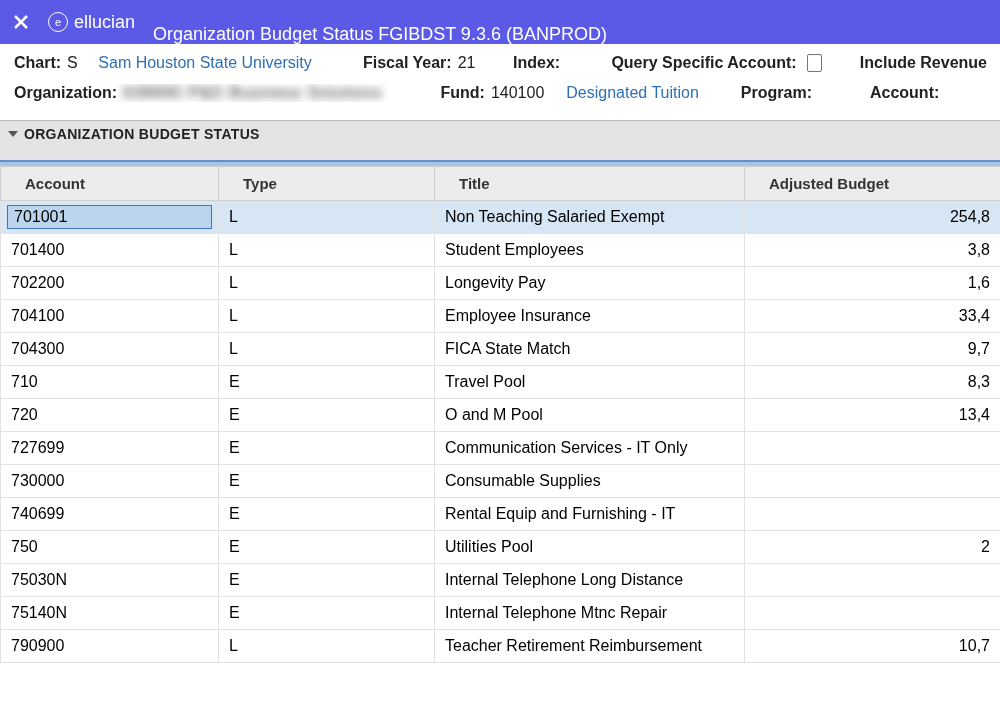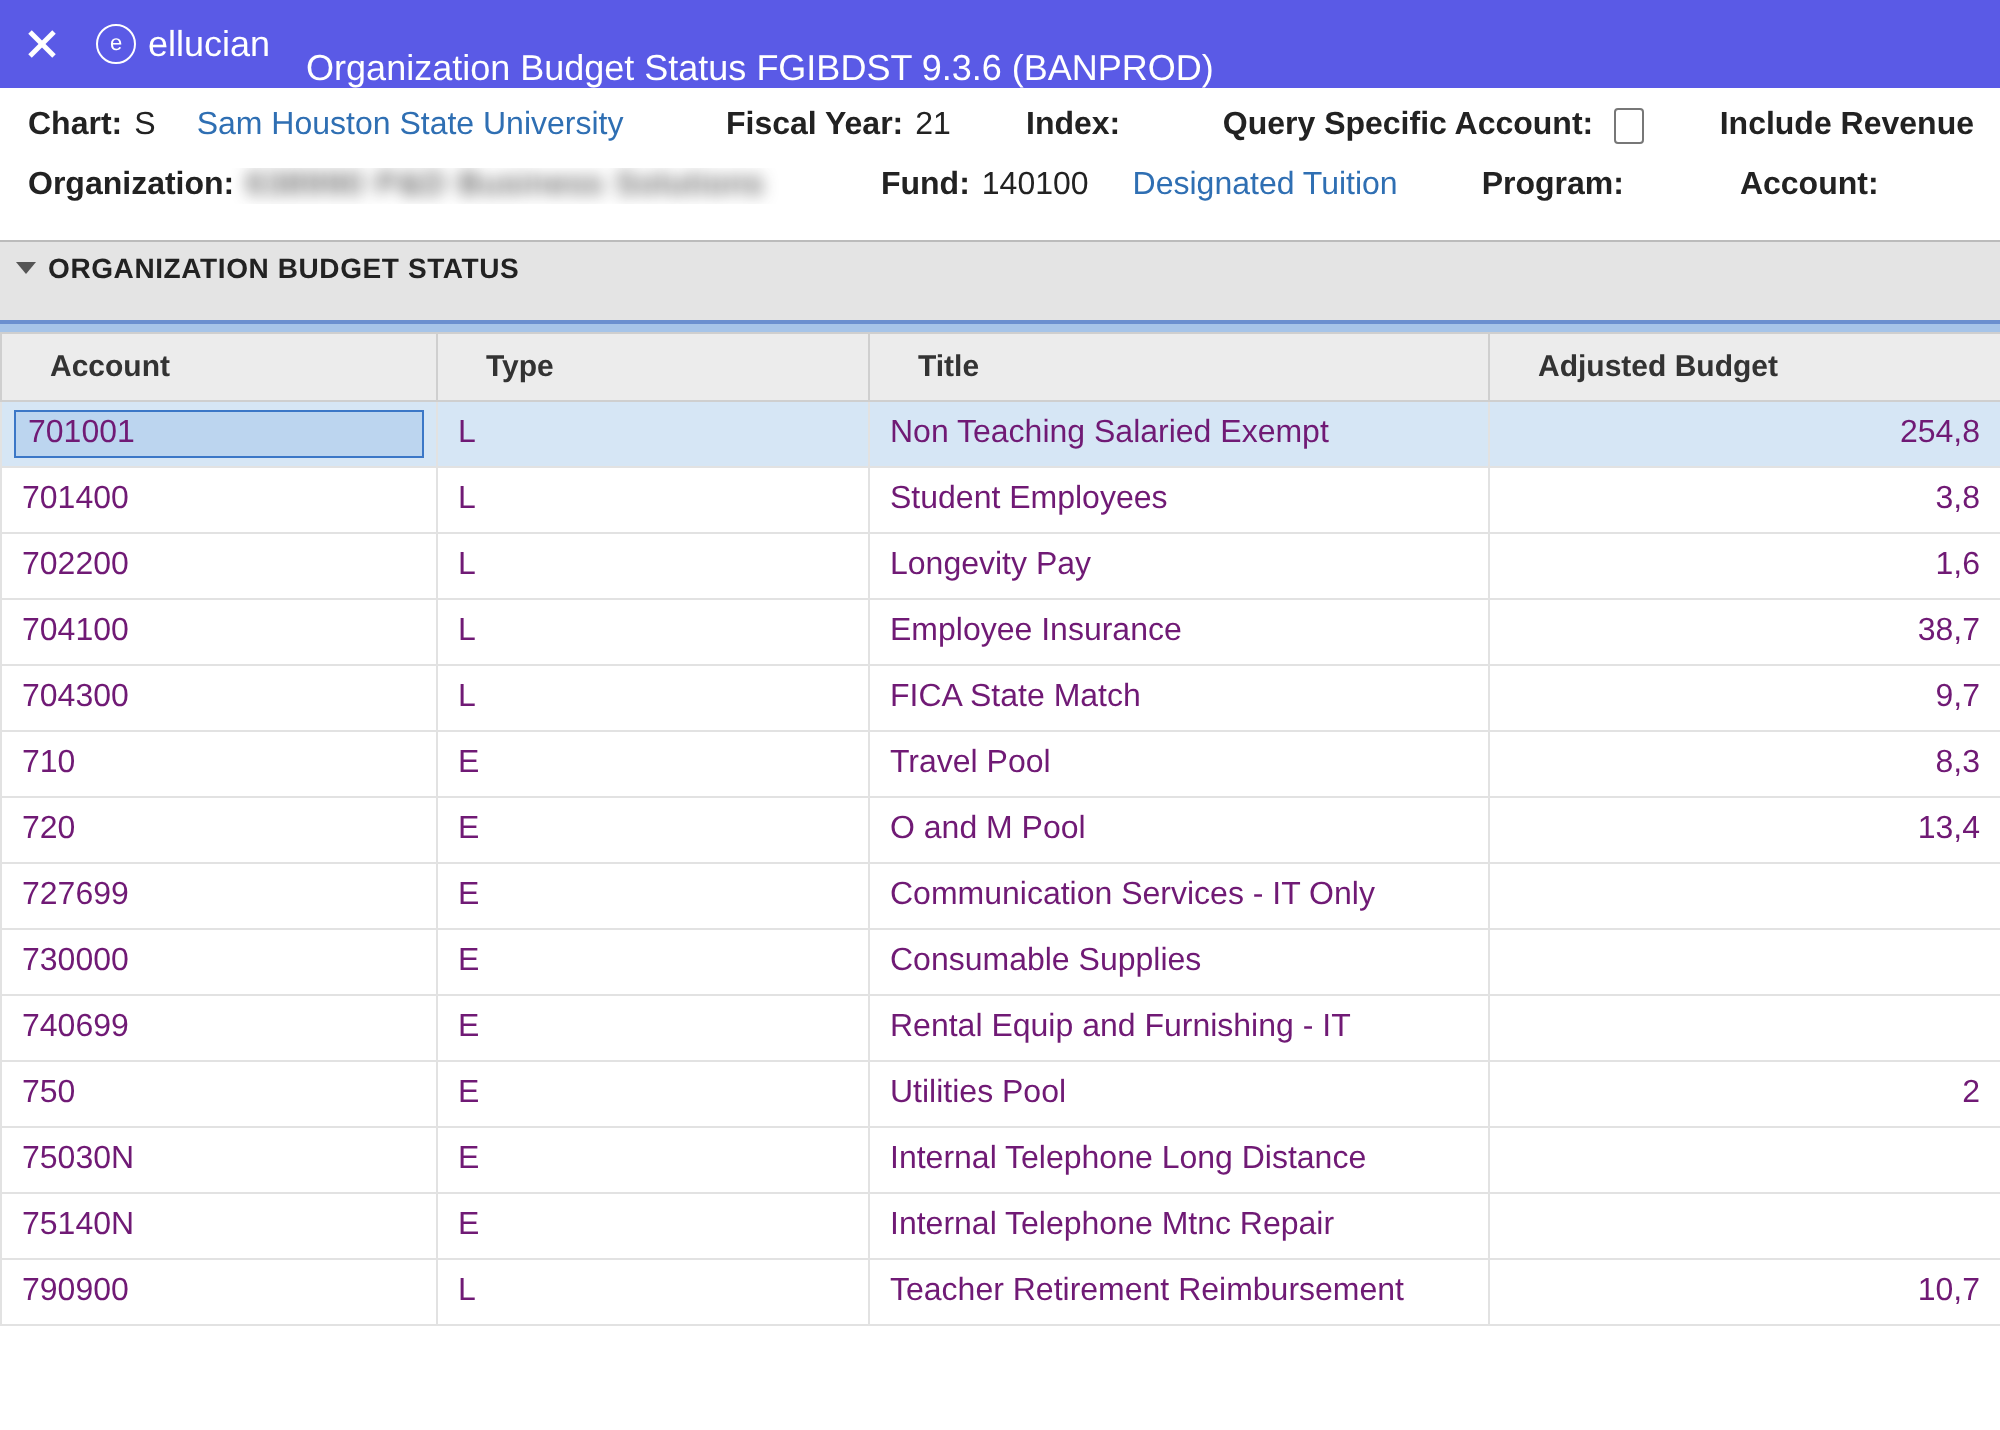--- a/index.html
+++ b/index.html
@@ -121,21 +121,21 @@
     text-align: left;
     padding: 8px 24px;
     border: 1px solid #cfcfcf;
     font-weight: 700;
     color: #333;
     font-size: 15px;
   }
   table.grid td {
     padding: 7px 10px;
     border: 1px solid #e2e2e2;
-    color: #701a75;
+    color: #000000;
     overflow: hidden;
     white-space: nowrap;
     text-overflow: clip;
     margin-left: 37px;
   }
   .col-account { width: 218px; }
   .col-type    { width: 216px; }
   .col-title   { width: 310px; }
   .col-budget  { width: 256px; text-align:left; }
   td.num { text-align: right; }
@@ -244,21 +244,21 @@
       <tr>
         <td class="cell-account">702200</td>
         <td>L</td>
         <td>Longevity Pay</td>
         <td class="num">1,6</td>
       </tr>
       <tr>
         <td class="cell-account">704100</td>
         <td>L</td>
         <td>Employee Insurance</td>
-        <td class="num">38,7</td>
+        <td class="num">33,4</td>
       </tr>
       <tr>
         <td class="cell-account">704300</td>
         <td>L</td>
         <td>FICA State Match</td>
         <td class="num">9,7</td>
       </tr>
       <tr>
         <td class="cell-account">710</td>
         <td>E</td>

